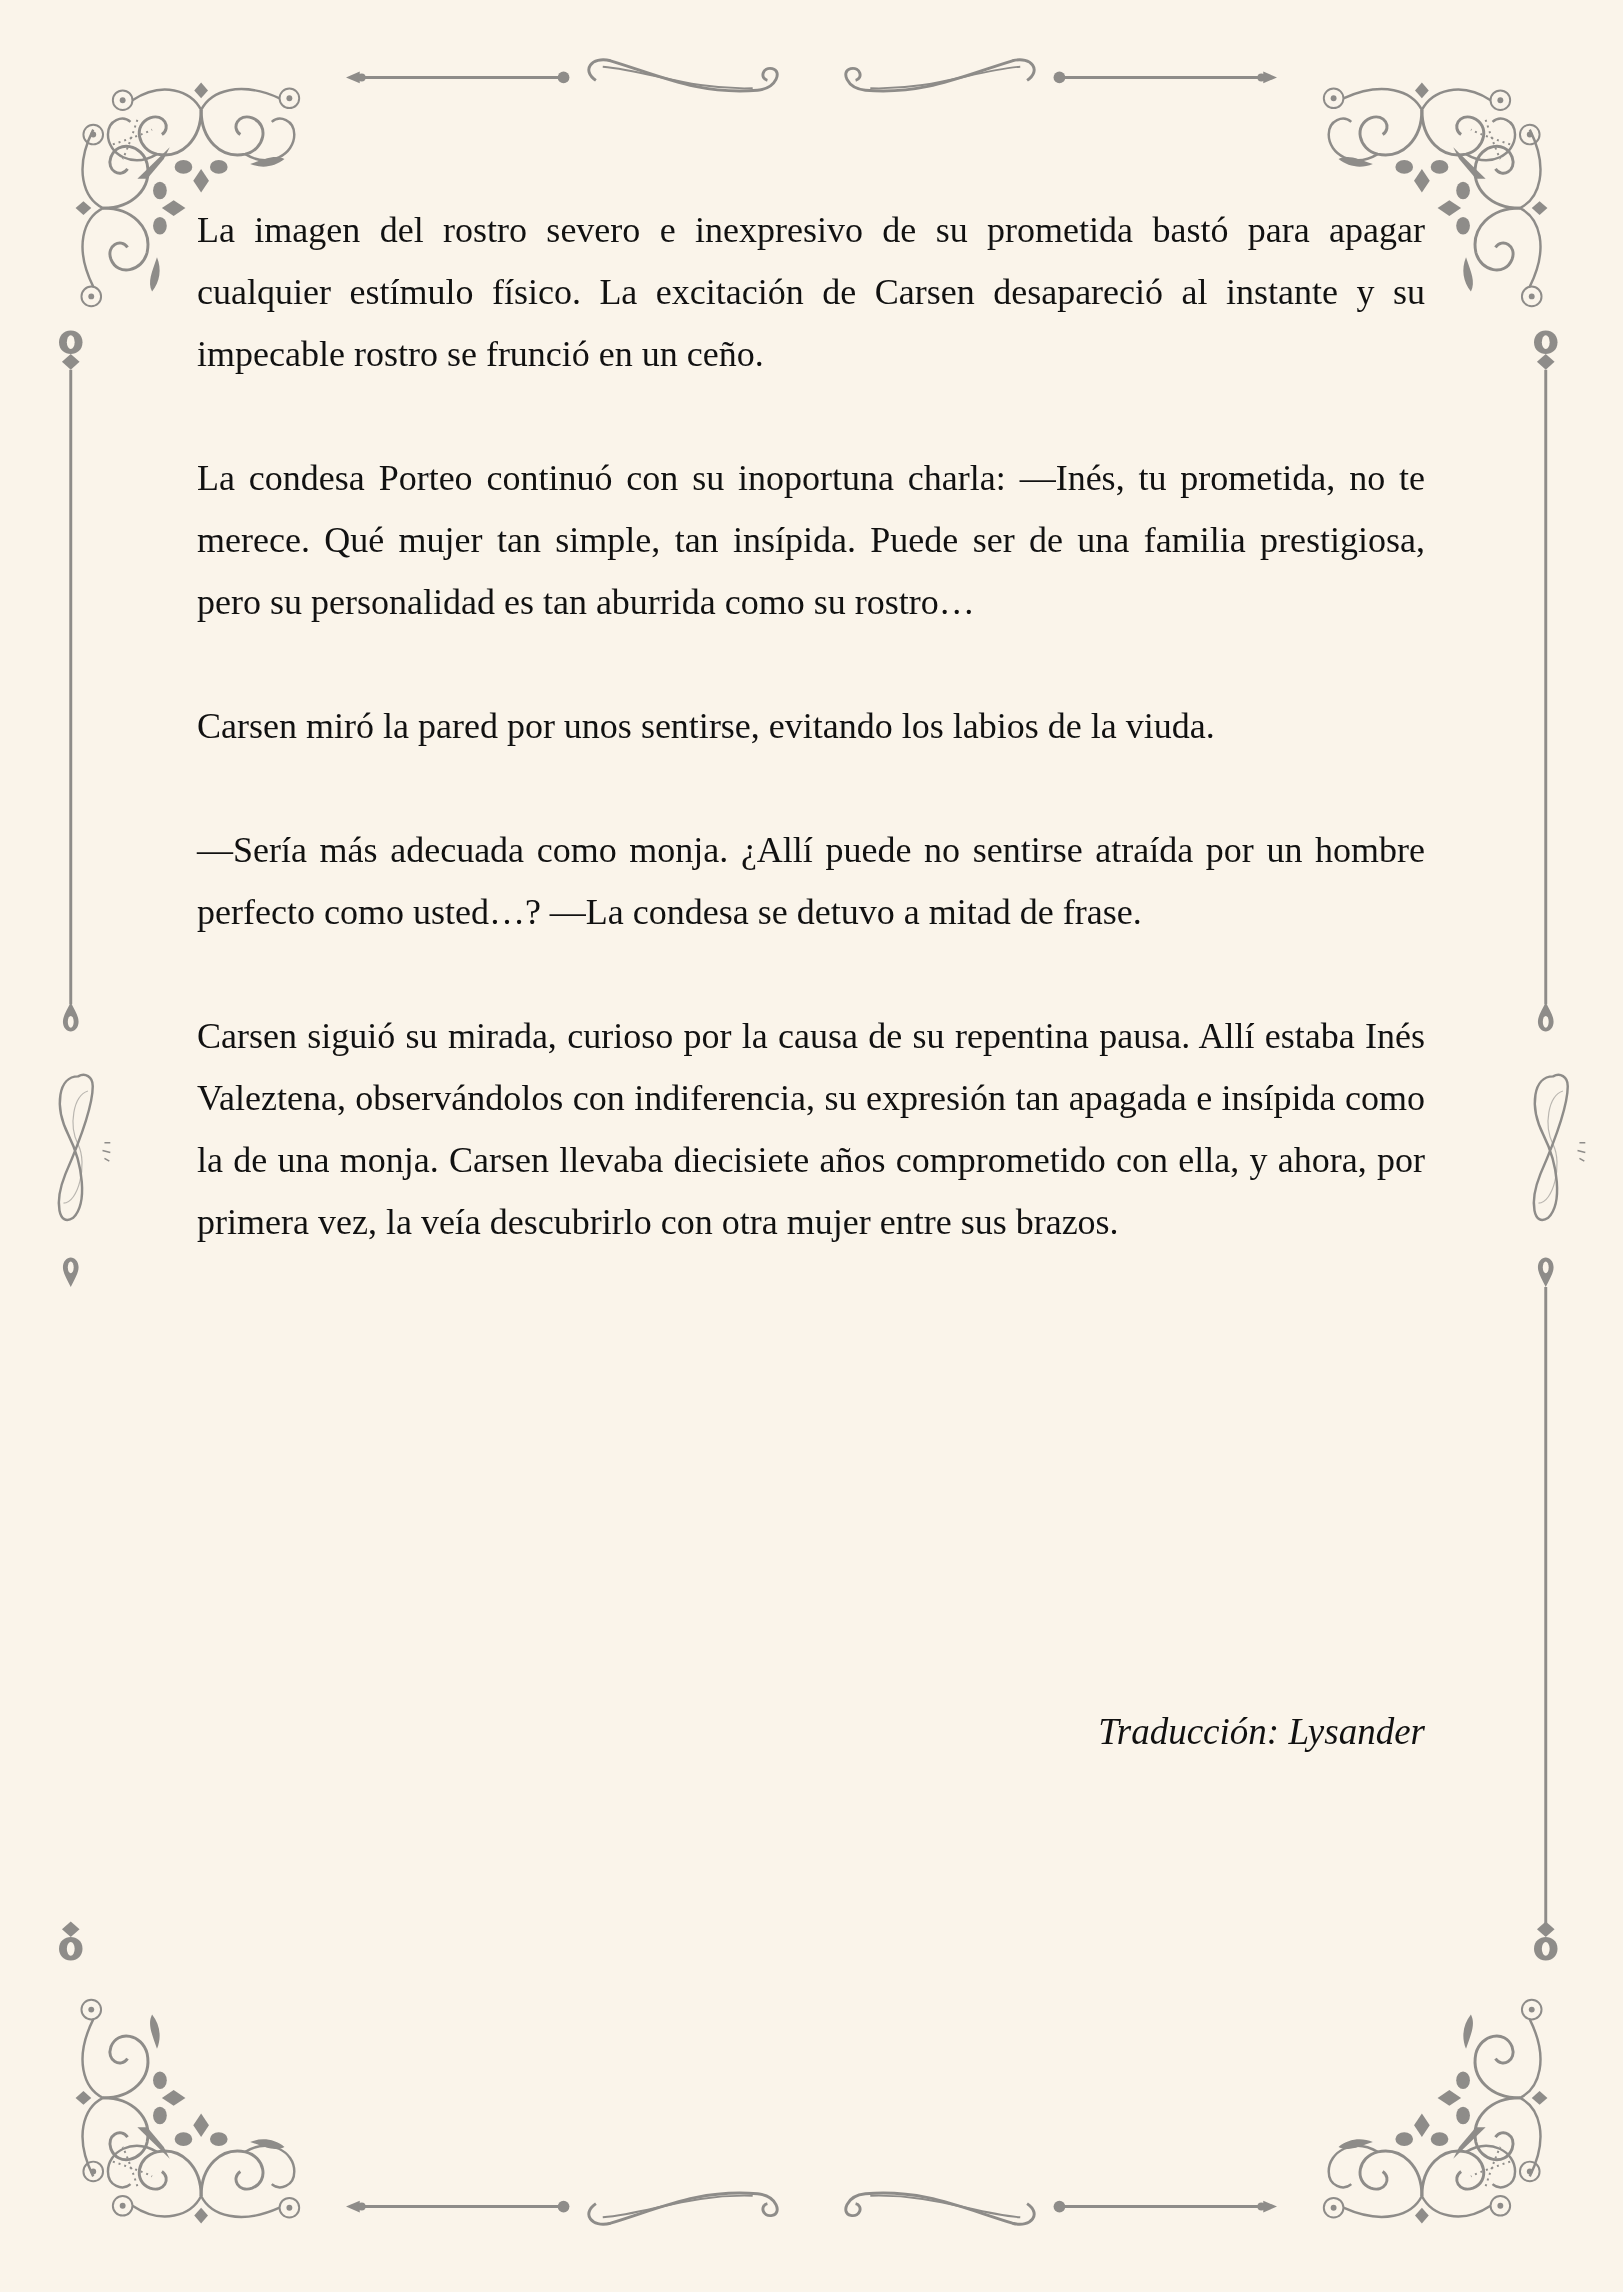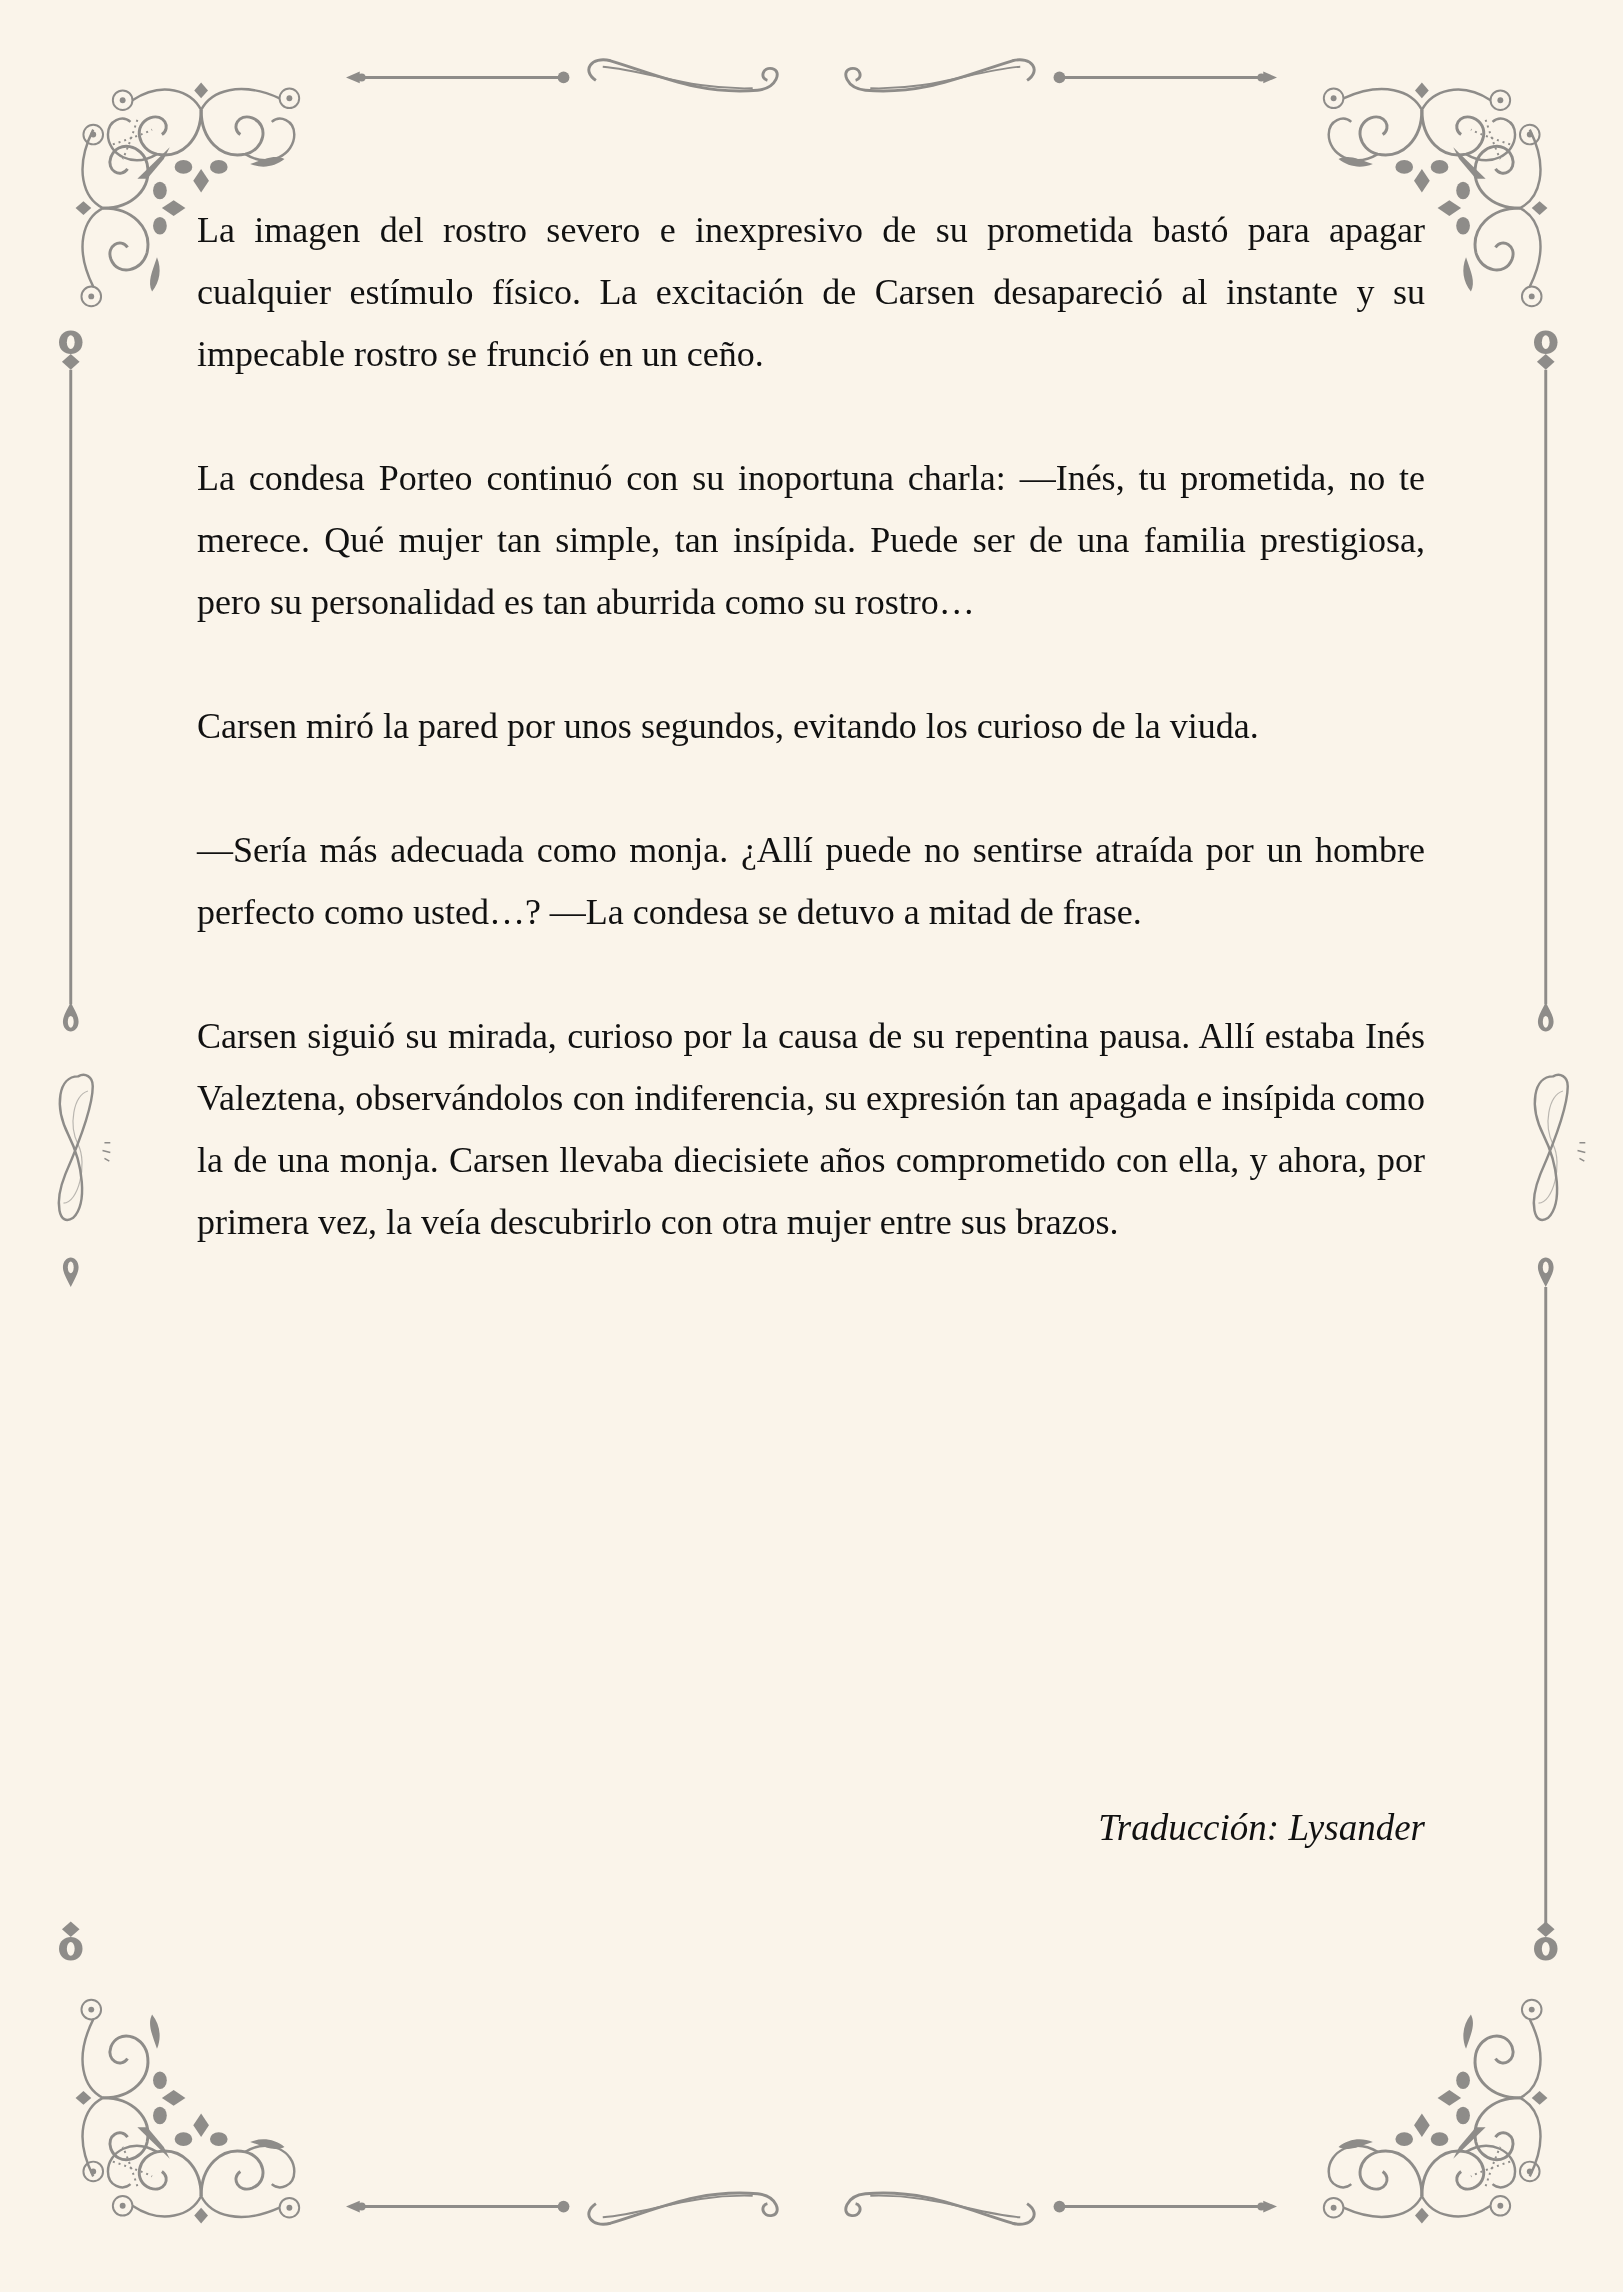--- a/index.html
+++ b/index.html
@@ -16,21 +16,21 @@
   .orn-stroke { stroke: #8e8c89; fill: none; }
   .orn-fill { fill: #8e8c89; }
   .content {
     position: absolute;
     left: 197px; top: 199px; width: 1228px;
     font-size: 36px; line-height: 62px;
     text-align: justify;
   }
   .content p { margin: 0 0 62px 0; }
   .credit {
-    position: absolute; right: 198px; top: 1806px;
+    position: absolute; right: 198px; top: 1710px;
     font-size: 37px; font-style: italic;
   }
 </style>
 </head>
 <body>
 
 <div class="page">
 
   <svg width="0" height="0" style="position:absolute">
     <defs>
@@ -201,20 +201,20 @@
       <line class="orn-stroke" stroke-width="3" x1="12" y1="30" x2="12" y2="680"></line>
       <g transform="translate(2,720) scale(1,-1)">
           <use href="#bar-top"></use>
         </g>
     </svg>
   </div>
 
   <div class="content">
     <p>La imagen del rostro severo e inexpresivo de su prometida bastó para apagar cualquier estímulo físico. La excitación de Carsen desapareció al instante y su impecable rostro se frunció en un ceño.</p>
     <p>La condesa Porteo continuó con su inoportuna charla: —Inés, tu prometida, no te merece. Qué mujer tan simple, tan insípida. Puede ser de una familia prestigiosa, pero su personalidad es tan aburrida como su rostro…</p>
-    <p>Carsen miró la pared por unos segundos, evitando los curioso de la viuda.</p>
+    <p>Carsen miró la pared por unos sentirse, evitando los labios de la viuda.</p>
     <p>—Sería más adecuada como monja. ¿Allí puede no sentirse atraída por un hombre perfecto como usted…? —La condesa se detuvo a mitad de frase.</p>
     <p>Carsen siguió su mirada, curioso por la causa de su repentina pausa. Allí estaba Inés Valeztena, observándolos con indiferencia, su expresión tan apagada e insípida como la de una monja. Carsen llevaba diecisiete años comprometido con ella, y ahora, por primera vez, la veía descubrirlo con otra mujer entre sus brazos.</p>
   </div>
 
   <div class="credit">Traducción: Lysander</div>
 </div>
 
 
 </body></html>

